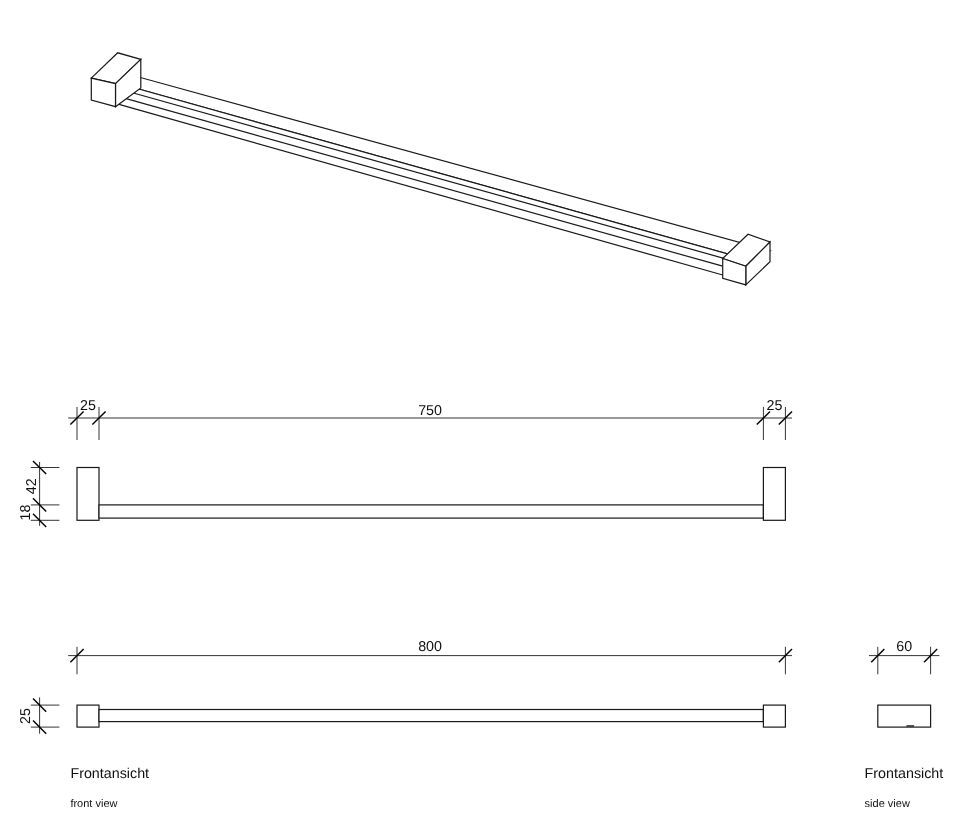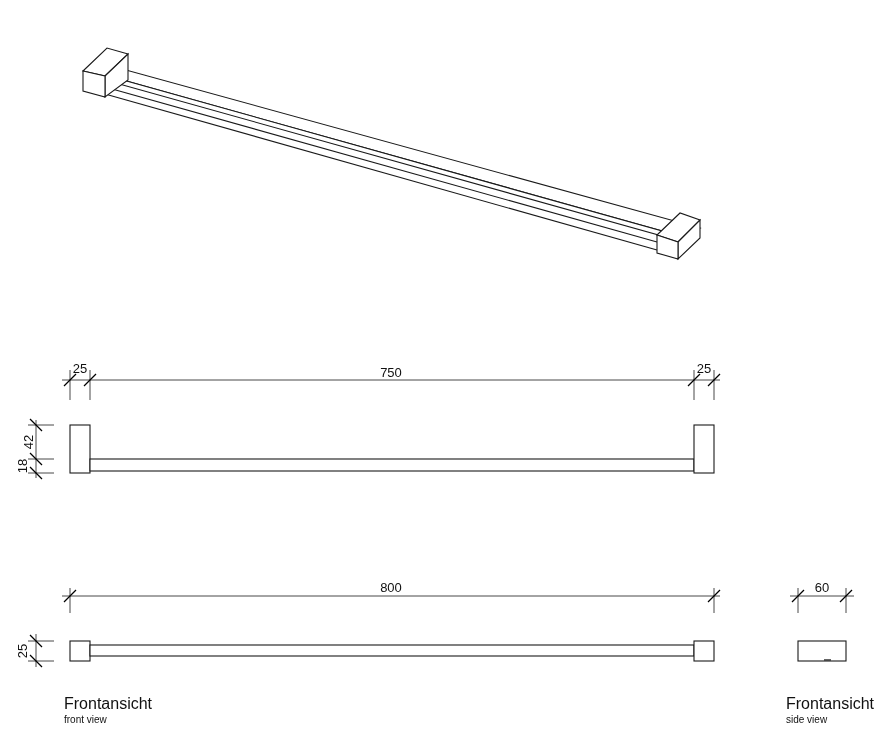--- a/index.html
+++ b/index.html
@@ -4,22 +4,22 @@
 <style>
   html, body { margin:0; padding:0; background:#ffffff; }
   body { width:879px; height:749px; position:relative; overflow:hidden; font-family:"Liberation Sans", sans-serif; }
   svg { position:absolute; left:0; top:0; }
   .ln { stroke:#1a1a1a; stroke-width:1.1; fill:none; }
   .body { stroke:#1a1a1a; stroke-width:1.1; fill:#ffffff; }
   .dim { stroke:#333; stroke-width:0.9; fill:none; }
   .tick { stroke:#000; stroke-width:1.3; }
   .dimtxt { font-family:"Liberation Sans", sans-serif; font-size:13px; fill:#111; }
   .lbl { position:absolute; font-family:"Liberation Sans", sans-serif; color:#111; }
-  .lbl .t1 { font-size:16px; display:block;text-align:right; }
-  .lbl .t2 { font-size:10px; display:block; margin-top:1px; }
+  .lbl .t1 { font-size:13px; display:block;text-align:right; }
+  .lbl .t2 { font-size:10px; display:block; margin-top:16px; }
 </style>
 </head>
 <body>
 
 <svg width="879" height="749" viewBox="0 0 879 749">
 
   <g>
 
     <polygon class="body" points="105,75 126,70 700,228 680,236"></polygon>
     <polygon class="body" points="105,80 680,241 680,236 105,75"></polygon>

